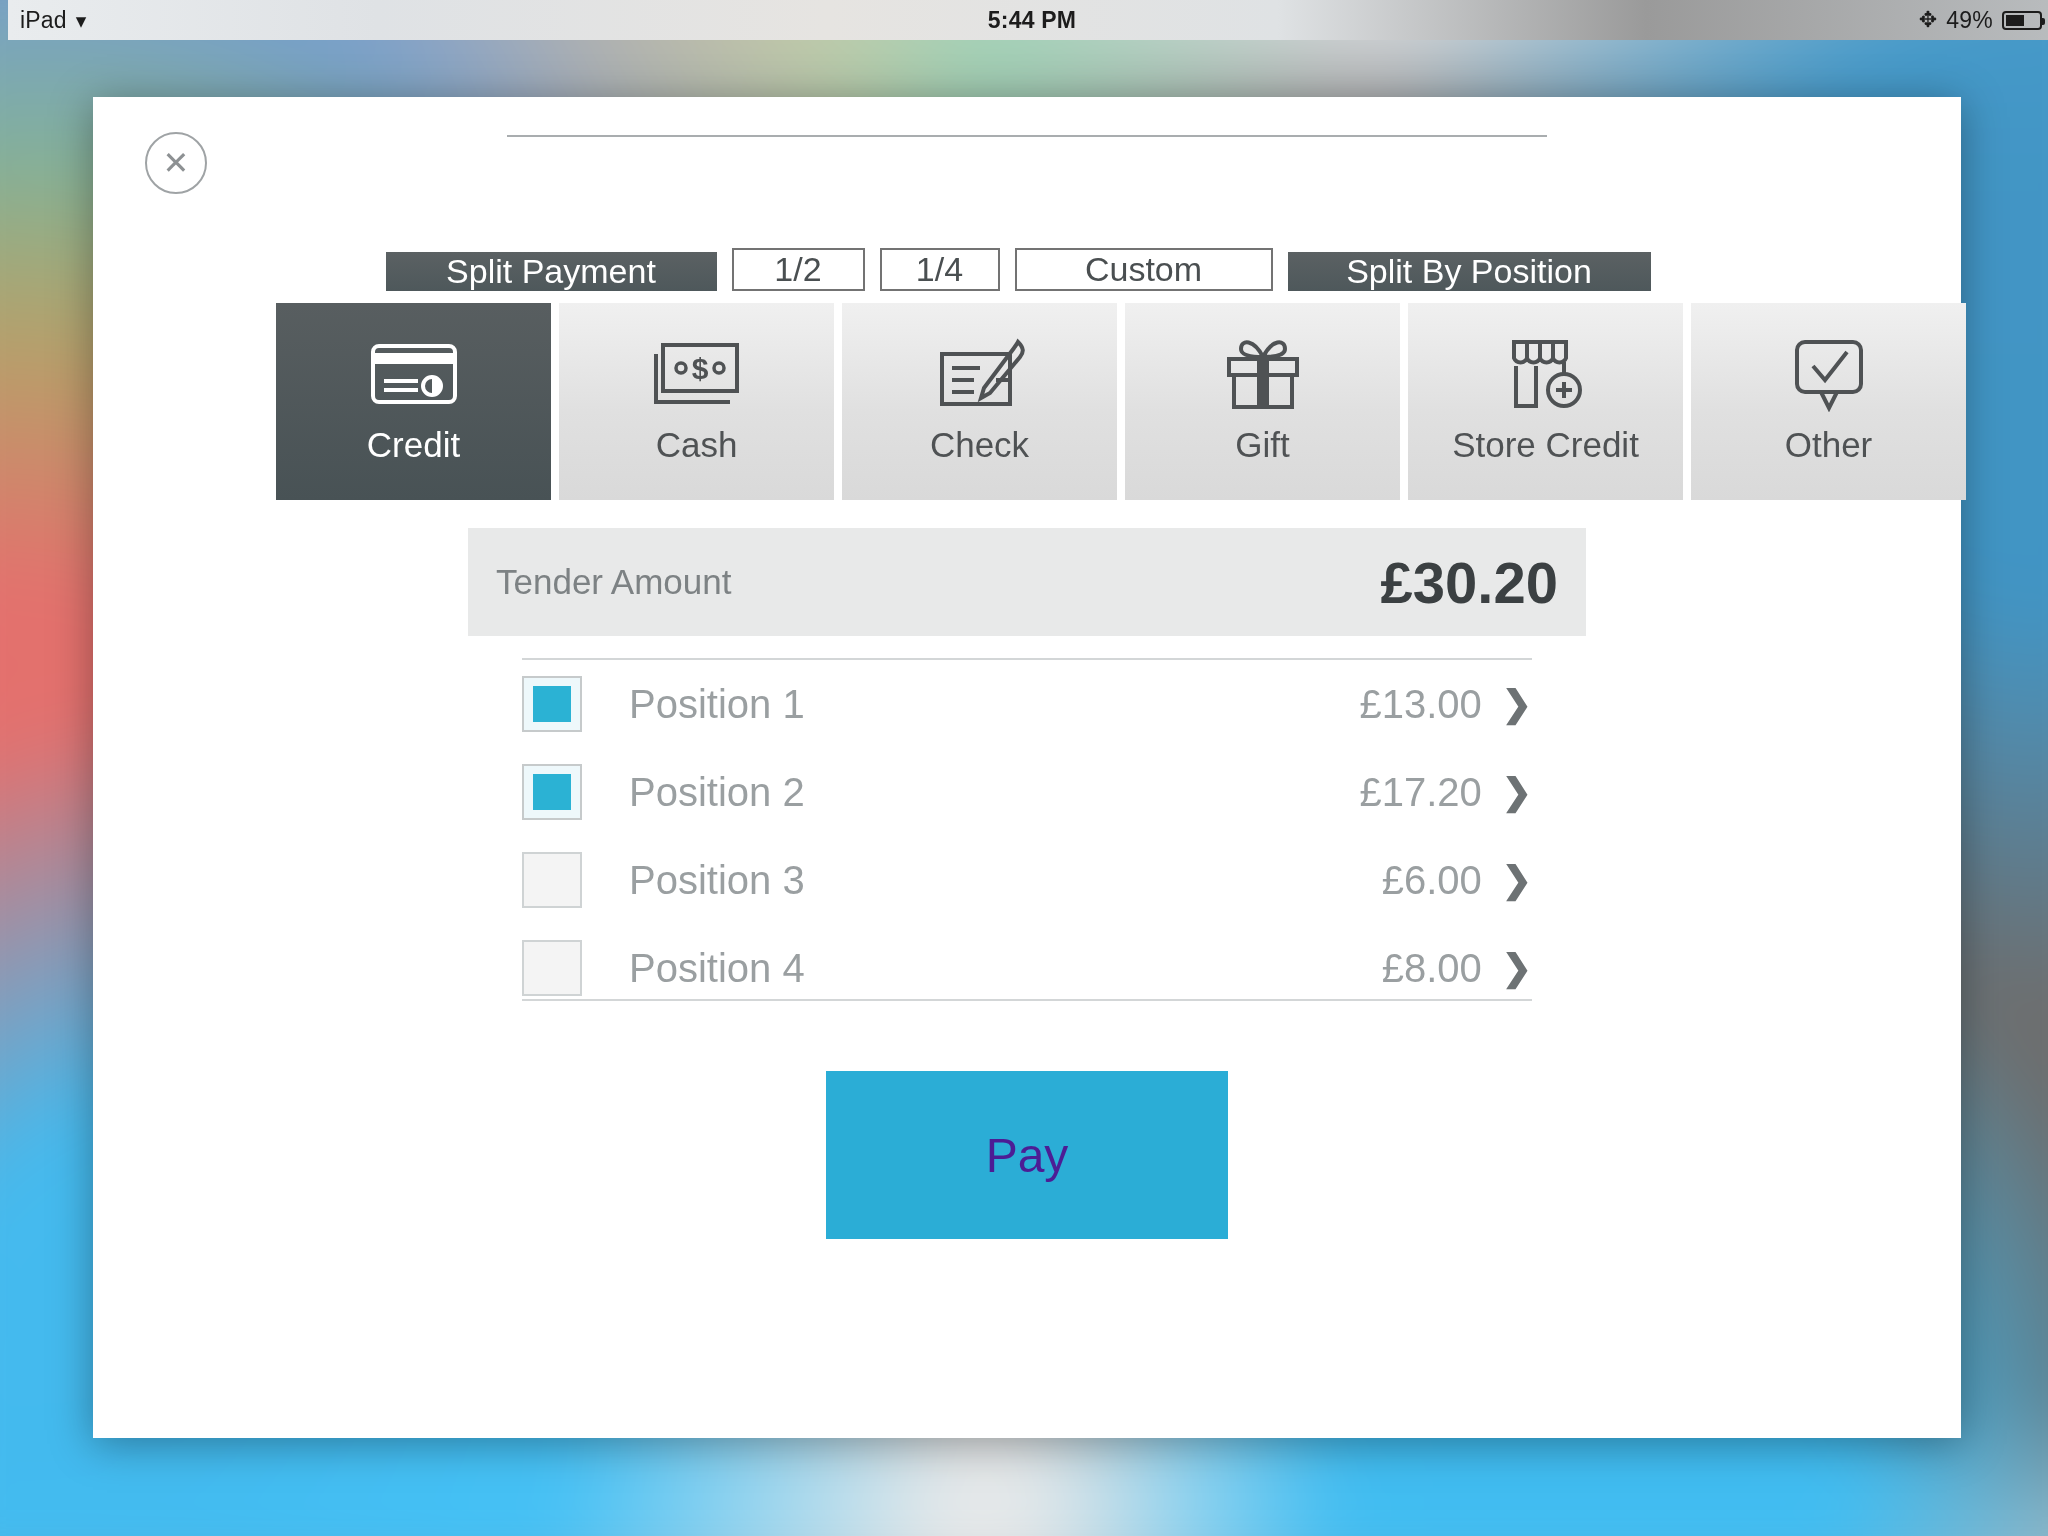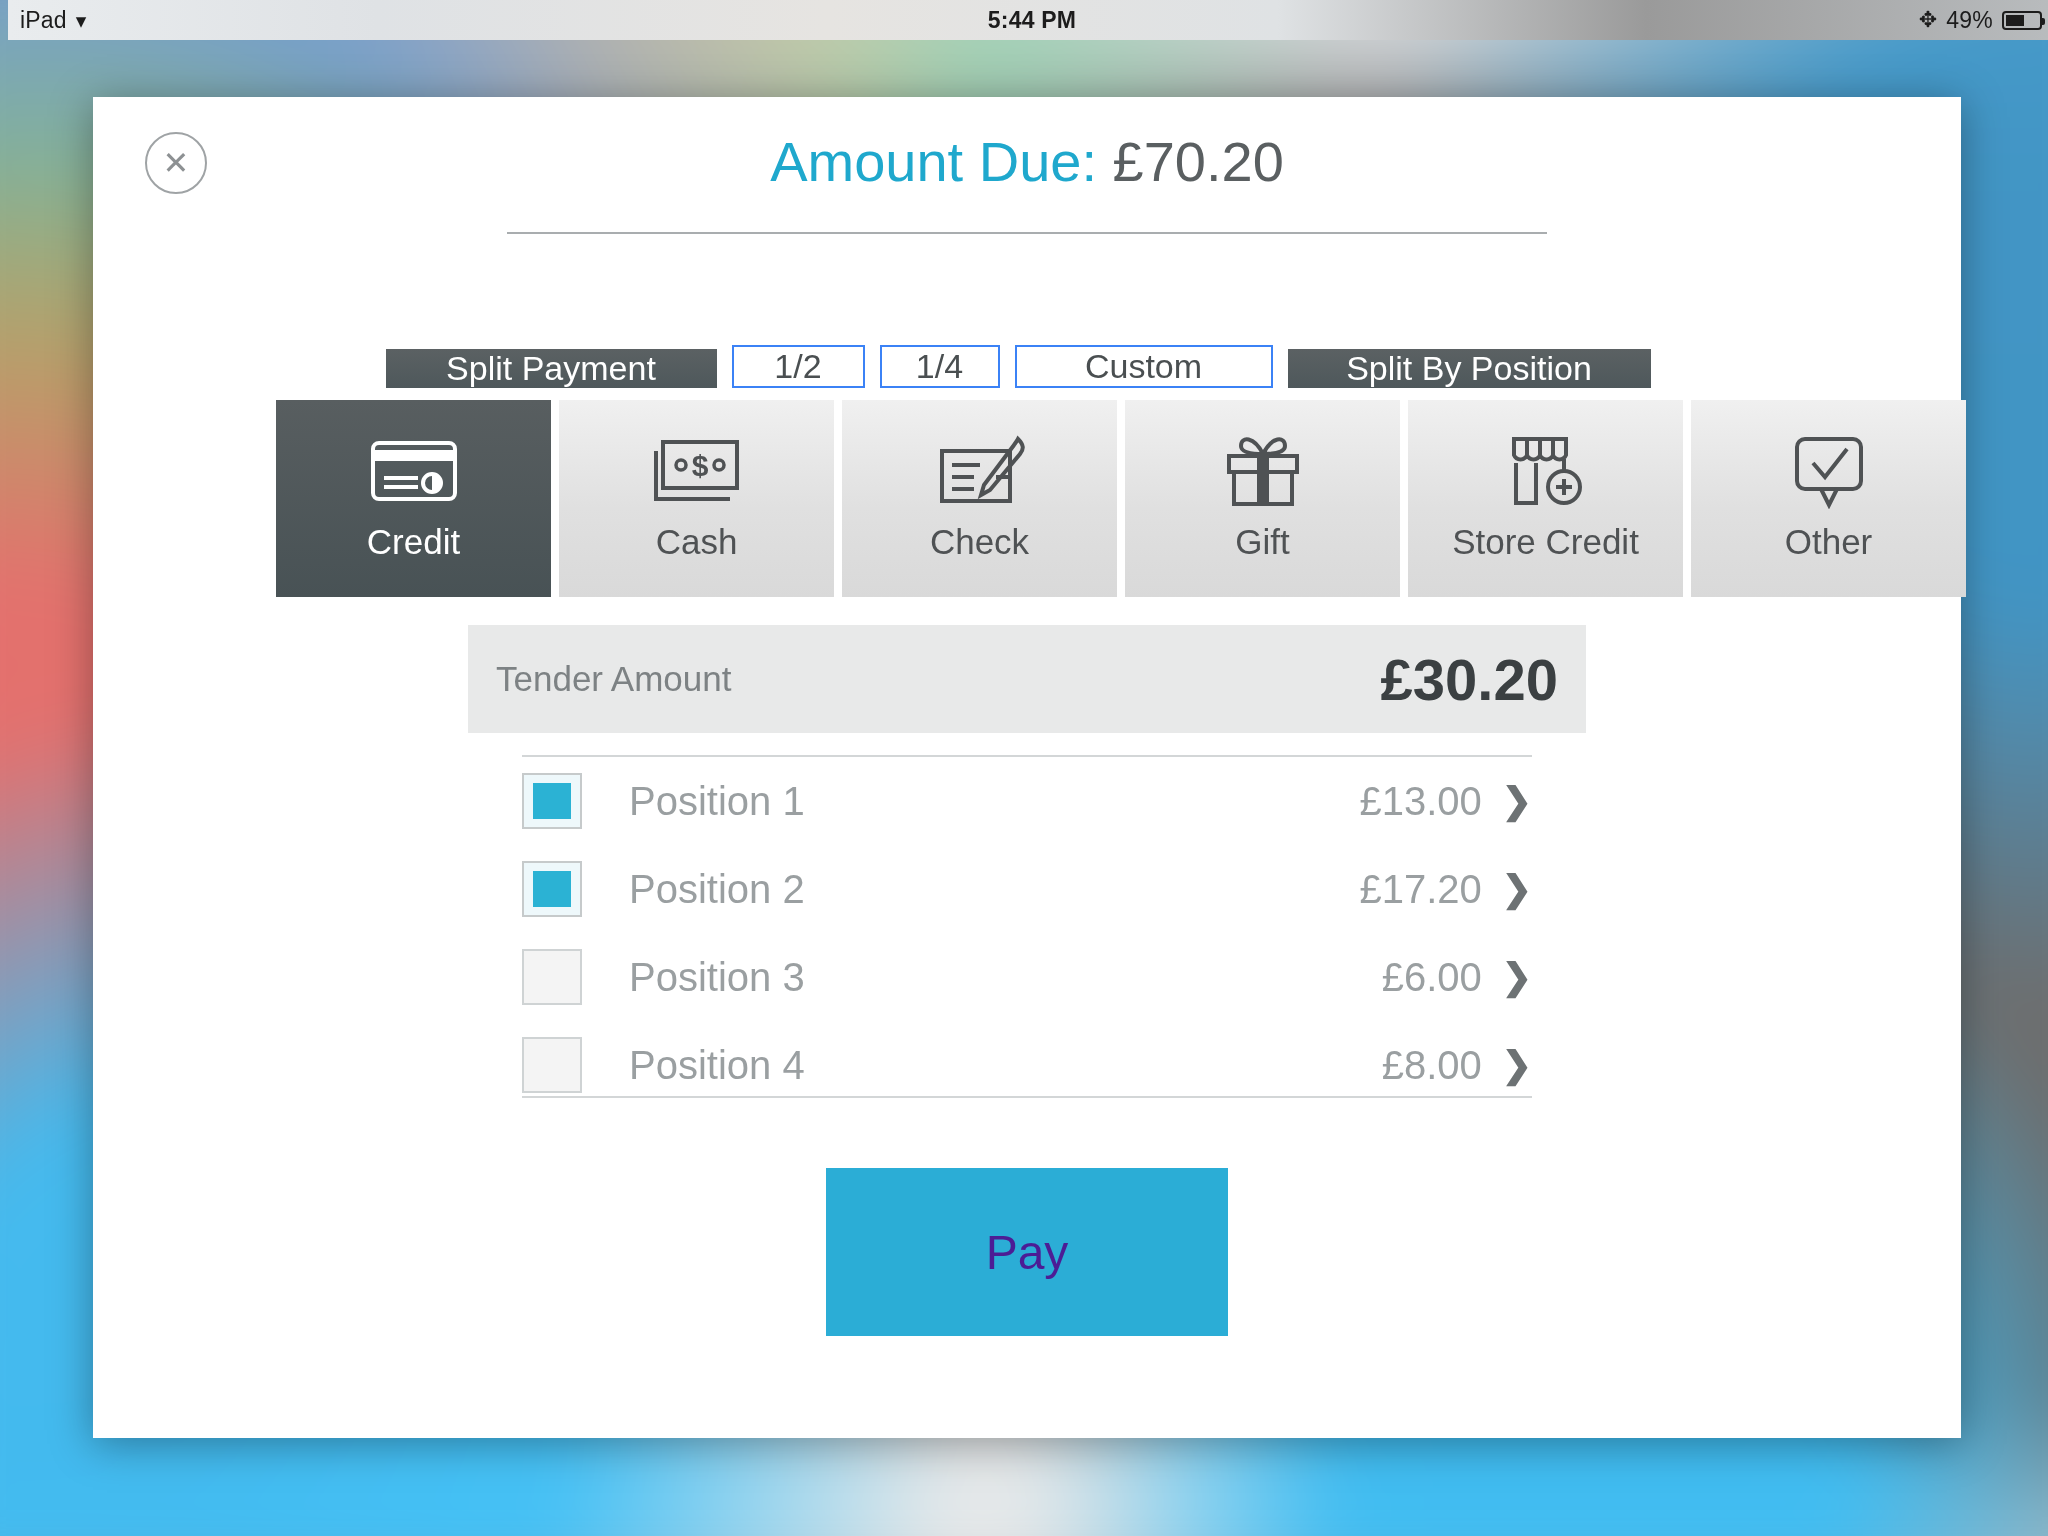--- a/index.html
+++ b/index.html
@@ -81,21 +81,21 @@
   }
   .split-btn {
     display:flex; align-items:center; justify-content:center;
     font-size:34px; cursor:pointer; user-select:none;
   }
   .split-btn.dark {
     background:linear-gradient(180deg,#5b6163 0%,#4e585b 100%);
     color:#ffffff;
   }
   .split-btn.light {
-    background:#ffffff; color:#4a4f51; border:2px solid #3b82f6;
+    background:#ffffff; color:#4a4f51; border:2px solid #737373;
   }
   #btn-split-payment { width:331px; }
   #btn-half { width:133px; }
   #btn-quarter { width:120px; }
   #btn-custom { width:258px; }
   #btn-split-position { width:363px; }
 
   
   #methods {
     display:flex; gap:8px; margin:12px 0 0 183px; width:1690px; height:197px;
@@ -171,24 +171,20 @@
     <span class="batt">
         <i id="batt-fill" style="width: 17.64px;"></i>
       </span>
   </div>
 </div>
 
 <div id="modal">
 
   <div id="close-btn">✕</div>
 
-  <div id="title">
-    <span>Amount Due:</span>
-    <span class="amt">£70.20</span>
-  </div>
   <div id="title-rule"></div>
 
   <div id="split-row">
     <div class="split-btn dark" id="btn-split-payment">Split Payment</div>
     <div class="split-btn light" id="btn-half">1/2</div>
     <div class="split-btn light" id="btn-quarter">1/4</div>
     <div class="split-btn light" id="btn-custom">Custom</div>
     <div class="split-btn dark" id="btn-split-position">Split By Position</div>
   </div>
 

